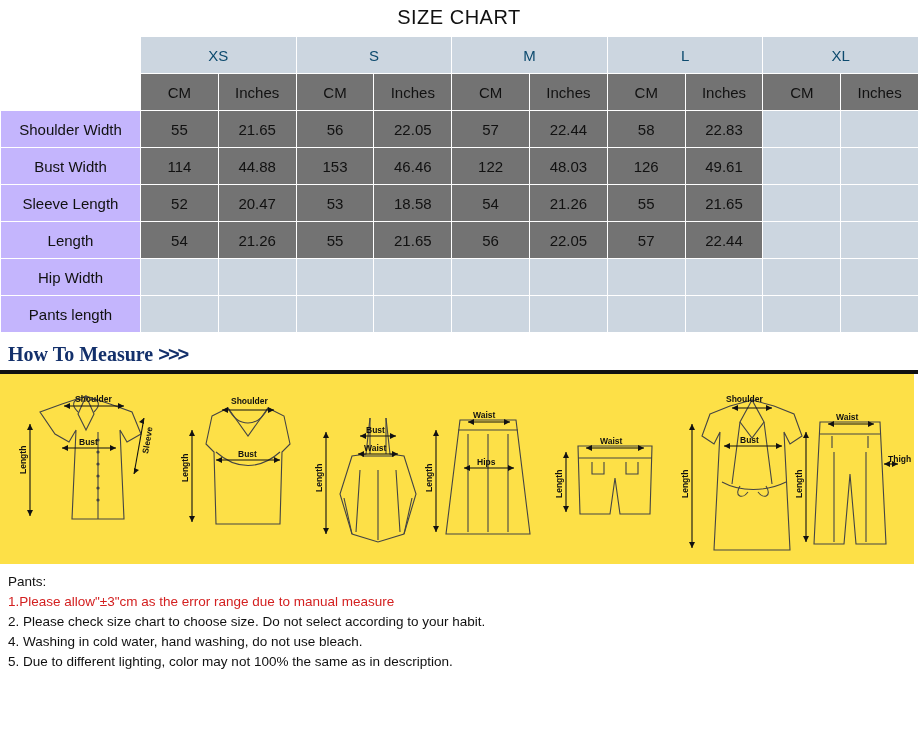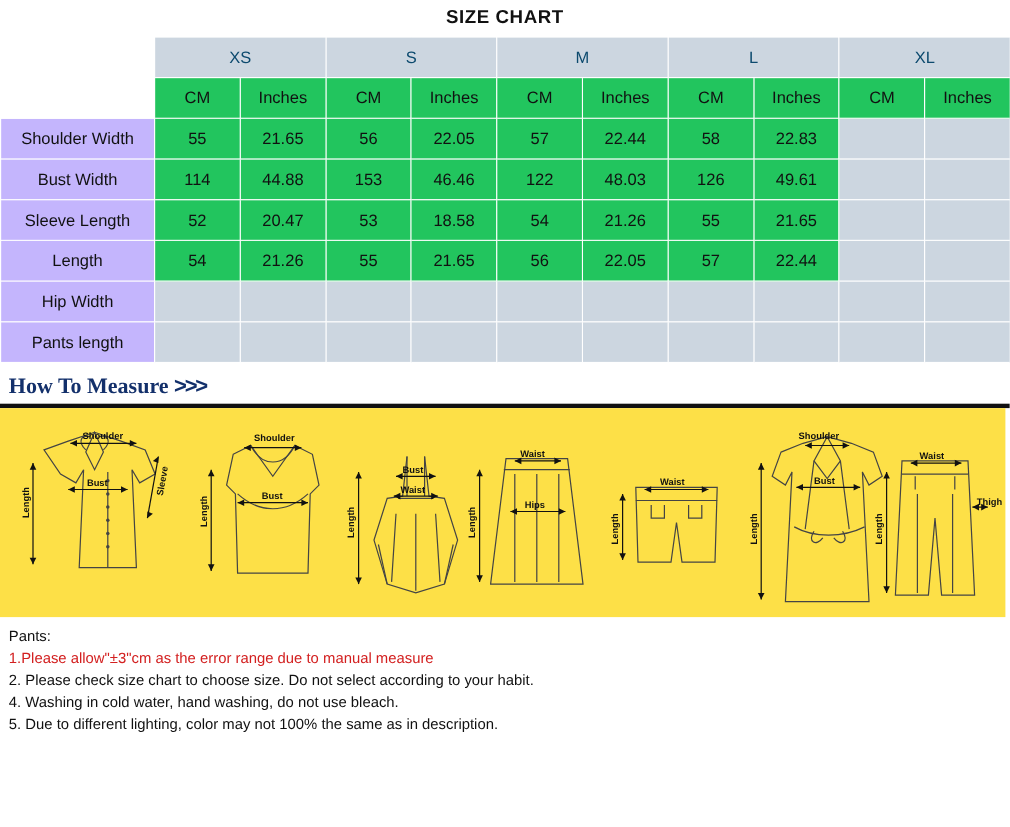--- a/index.html
+++ b/index.html
@@ -16,22 +16,22 @@
   }
   .page {
     position: relative;
     width: 918px;
     height: 752px;
   }
 
   
   .title {
     text-align: center;
-    font-size: 17px;
-    font-weight: bold;
+    font-size: 20px;
+    font-weight: normal;
     letter-spacing: 0.5px;
     padding: 6px 0 7px 0;
     color: #111;
   }
 
   
   table.size-chart {
     border-collapse: collapse;
     width: 918px;
     table-layout: fixed;
@@ -40,21 +40,21 @@
   table.size-chart th {
     border: 1px solid #ffffff;
     height: 36px;
     text-align: center;
     vertical-align: middle;
     font-size: 15px;
     font-weight: normal;
     padding: 0;
   }
   .cell-shade  { background: #ccd6e0; }
-  .cell-light  { background: #22c55e; }
+  .cell-light  { background: #737373; }
   .corner      { background: #ffffff; }
   .size-name {
     color: #0c4a6e;
     font-weight: bold;
     font-size: 21px;
     background: #ccd6e0;
   }
   .unit-head {
     font-weight: bold;
     font-size: 14px;

